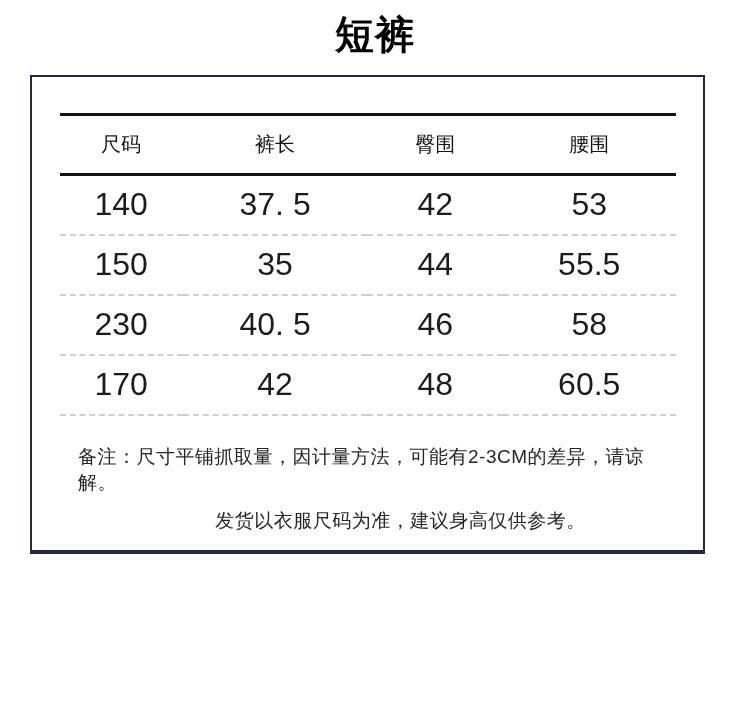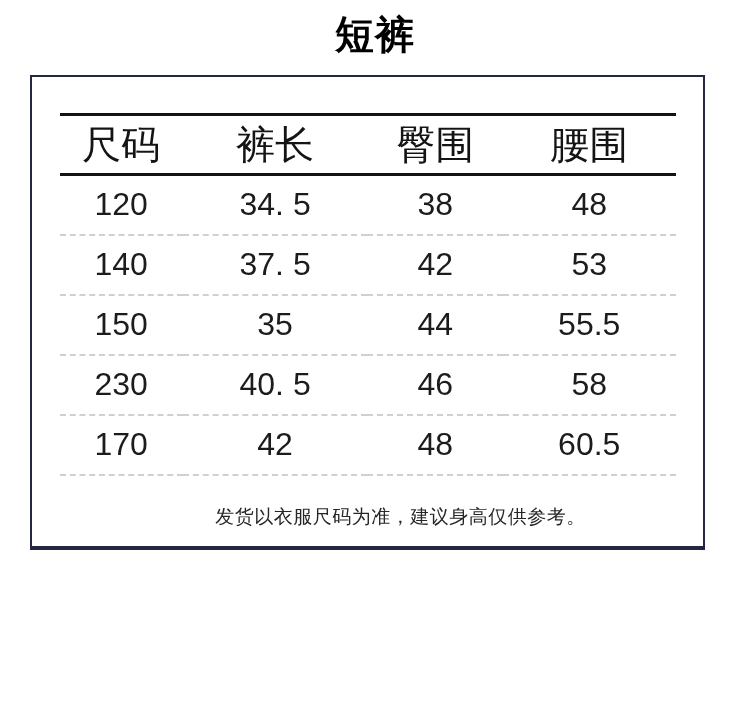--- a/index.html
+++ b/index.html
@@ -48,21 +48,21 @@
     vertical-align: middle;
     font-weight: 400;
     white-space: nowrap;
   }
   thead tr {
     height: 60px;
     border-top: 3px solid #131313;
     border-bottom: 3px solid #131313;
   }
   thead th {
-    font-size: 39px;
+    font-size: 20px;
     color: #141414;
   }
   tbody tr {
     height: 60px;
     border-bottom: 2px dashed #d0d0d0;
   }
   tbody td {
     font-size: 32px;
     color: #1c1c1c;
   }
@@ -102,26 +102,20 @@
     <thead>
       <tr>
         <th>尺码</th>
         <th>裤长</th>
         <th>臀围</th>
         <th>腰围</th>
       </tr>
     </thead>
     <tbody>
       <tr>
-        <td>120</td>
-        <td>34. 5</td>
-        <td>38</td>
-        <td>48</td>
-      </tr>
-      <tr>
         <td>140</td>
         <td>37. 5</td>
         <td>42</td>
         <td>53</td>
       </tr>
       <tr>
         <td>150</td>
         <td>35</td>
         <td>44</td>
         <td>55.5</td>
@@ -135,16 +129,17 @@
       <tr>
         <td>170</td>
         <td>42</td>
         <td>48</td>
         <td>60.5</td>
       </tr>
     </tbody>
   </table>
 
   <div class="notes">
+    <p class="note-1">备注：尺寸平铺抓取量，因计量方法，可能有2-3CM的差异，请谅解。</p>
     <p class="note-2">发货以衣服尺码为准，建议身高仅供参考。</p>
   </div>
 
 </div>
 
 </body></html>

